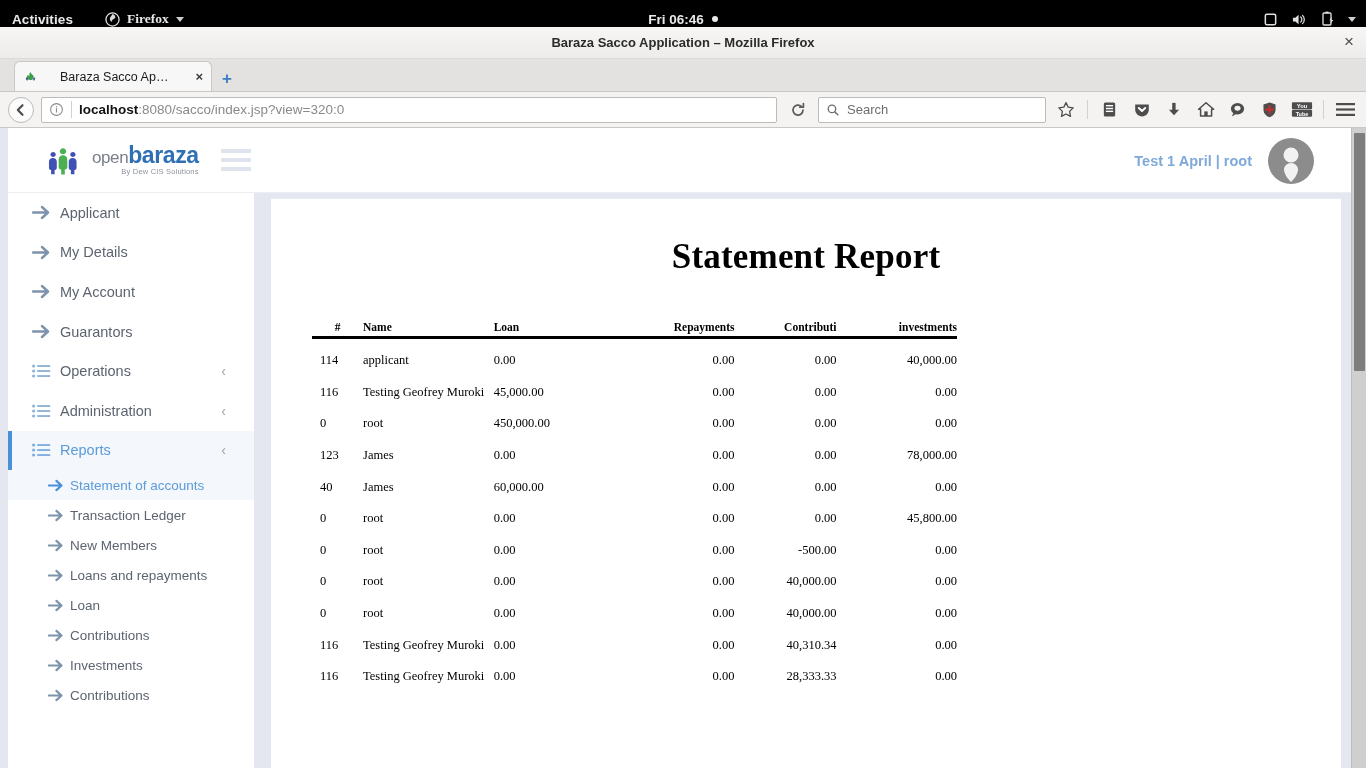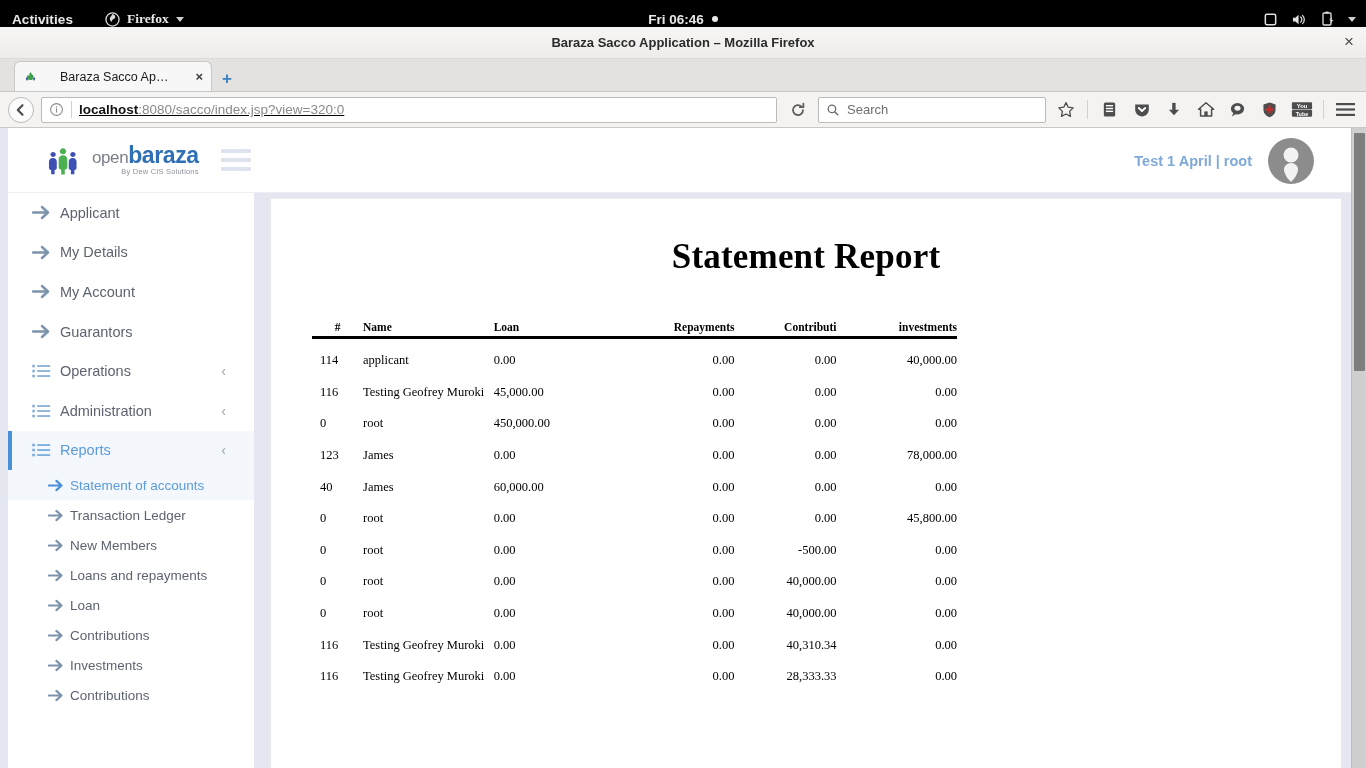--- a/index.html
+++ b/index.html
@@ -77,21 +77,21 @@
   }
   .nav-back {
     width: 26px; height: 26px; border-radius: 50%;
     border: 1px solid #bcbbb9; background: #fcfcfc;
     display: flex; align-items: center; justify-content: center;
   }
   .urlbar {
     flex: 1; height: 26px; background: #ffffff;
     border: 1px solid #bcbbb9; border-radius: 2px;
     display: flex; align-items: center; gap: 7px; padding: 0 7px;
-    font-size: 13.5px; overflow: hidden; text-decoration: underline;
+    font-size: 13.5px; overflow: hidden;
   }
   .url-host { color: #121212; font-weight: bold; }
   .url-rest { color: #8a8a8a; }
   .url-sep { width: 1px; height: 17px; background: #d2d1cf; }
   .reload-btn {
     width: 27px; height: 26px;
     display: flex; align-items: center; justify-content: center;
   }
   .searchbar {
     width: 228px; height: 26px; background: #ffffff;

